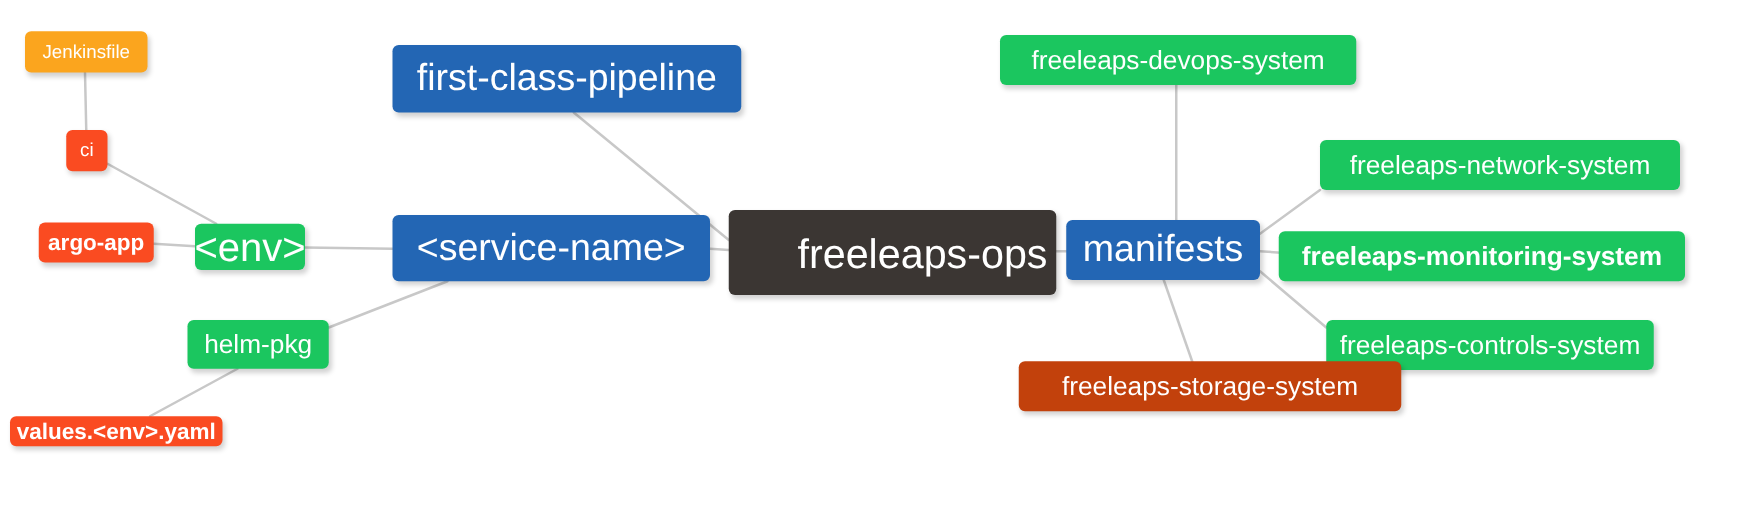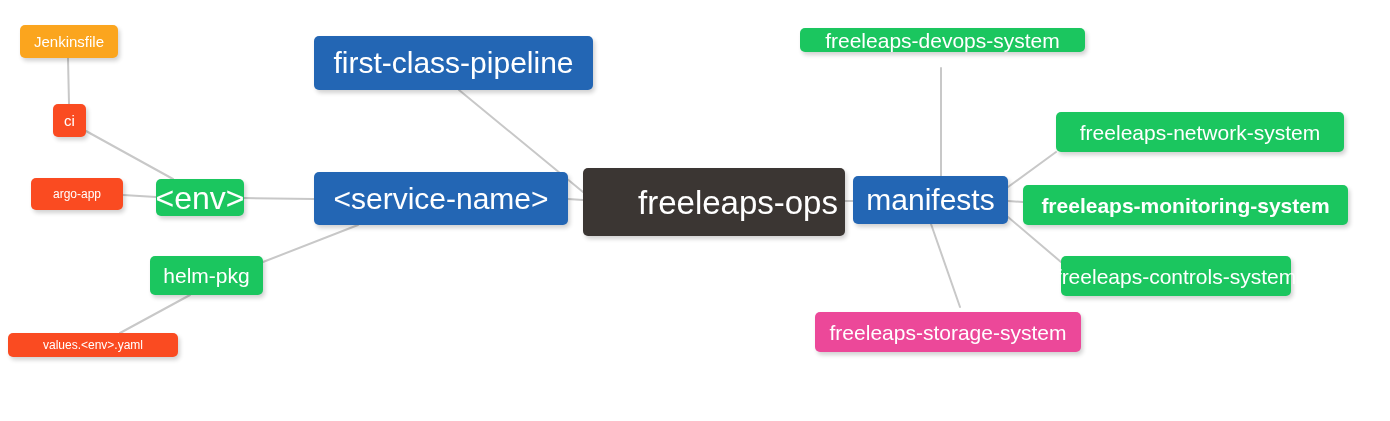--- a/index.html
+++ b/index.html
@@ -41,21 +41,21 @@
   .node-label {
     display: block;
     pointer-events: none;
   }
   
   .sz-root   { font-size: 33px; }
   .sz-big    { font-size: 30px; }
   .sz-mid    { font-size: 32px; }
   .sz-small  { font-size: 21px; }
   .sz-tiny   { font-size: 15px; }
-  .sz-micro  { font-size: 12px; }
+  .sz-micro  { font-size: 18px; font-weight: bold; }
 </style>
 </head>
 <body>
 
 <div id="canvas">
   <svg id="edges" width="1390" height="421" viewBox="0 0 1390 421" xmlns="http://www.w3.org/2000/svg">
       <line x1="583" y1="192" x2="459" y2="90" stroke="#c8c8c8" stroke-width="2" stroke-linecap="round"></line>
       <line x1="583" y1="200" x2="568" y2="199" stroke="#c8c8c8" stroke-width="2" stroke-linecap="round"></line>
       <line x1="314" y1="199" x2="244" y2="198" stroke="#c8c8c8" stroke-width="2" stroke-linecap="round"></line>
       <line x1="156" y1="197" x2="123" y2="195" stroke="#c8c8c8" stroke-width="2" stroke-linecap="round"></line>
@@ -94,29 +94,29 @@
       </div>
       <div class="node sz-small" style="left: 150px; top: 256px; width: 113px; height: 39px; background: rgb(27, 198, 95);">
         <span class="node-label">helm-pkg</span>
       </div>
       <div class="node sz-micro" style="left: 8px; top: 333px; width: 170px; height: 24px; background: rgb(250, 75, 33);">
         <span class="node-label">values.&lt;env&gt;.yaml</span>
       </div>
       <div class="node sz-big" style="left: 853px; top: 176px; width: 155px; height: 48px; background: rgb(35, 102, 180);">
         <span class="node-label">manifests</span>
       </div>
-      <div class="node sz-small" style="left: 800px; top: 28px; width: 285px; height: 24px; background: rgb(27, 198, 95);">
+      <div class="node sz-small" style="left: 800px; top: 28px; width: 285px; height: 40px; background: rgb(27, 198, 95);">
         <span class="node-label">freeleaps-devops-system</span>
       </div>
       <div class="node sz-small" style="left: 1056px; top: 112px; width: 288px; height: 40px; background: rgb(27, 198, 95);">
         <span class="node-label">freeleaps-network-system</span>
       </div>
       <div class="node sz-small" style="left: 1023px; top: 185px; width: 325px; height: 40px; background: rgb(27, 198, 95); font-weight: bold;">
         <span class="node-label">freeleaps-monitoring-system</span>
       </div>
-      <div class="node sz-small" style="left: 1061px; top: 256px; width: 230px; height: 40px; background: rgb(27, 198, 95);">
+      <div class="node sz-small" style="left: 1061px; top: 256px; width: 262px; height: 40px; background: rgb(27, 198, 95);">
         <span class="node-label">freeleaps-controls-system</span>
       </div>
-      <div class="node sz-small" style="left: 815px; top: 312px; width: 266px; height: 40px; background: #ec4899;">
+      <div class="node sz-small" style="left: 815px; top: 289px; width: 306px; height: 40px; background: #c2410c;">
         <span class="node-label">freeleaps-storage-system</span>
       </div>
     </div>
 </div>
 
 </body></html>

